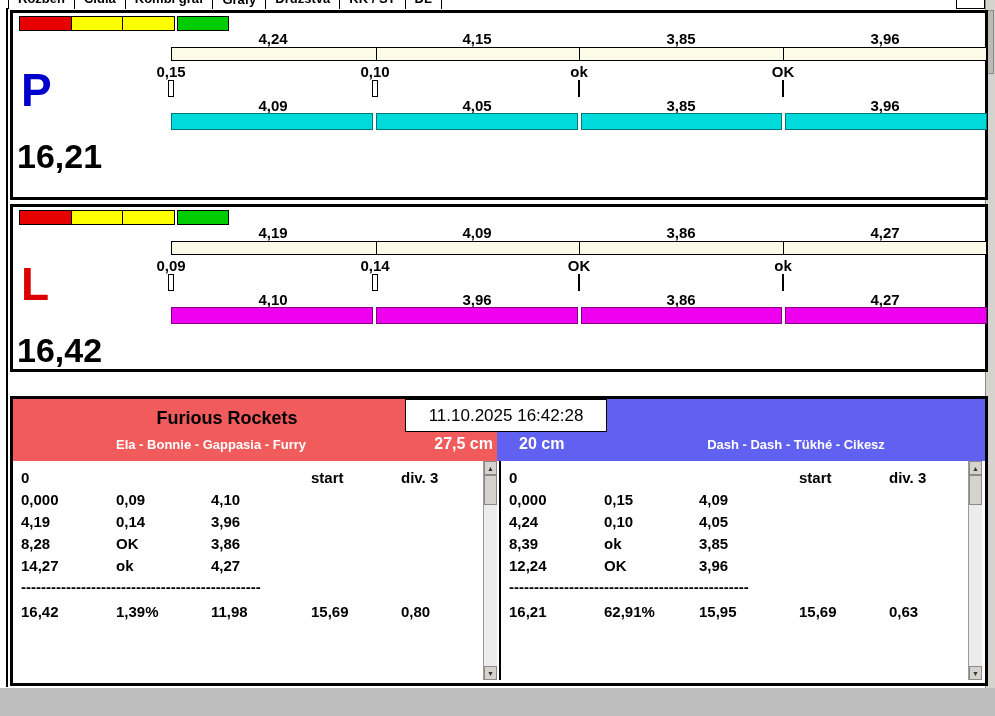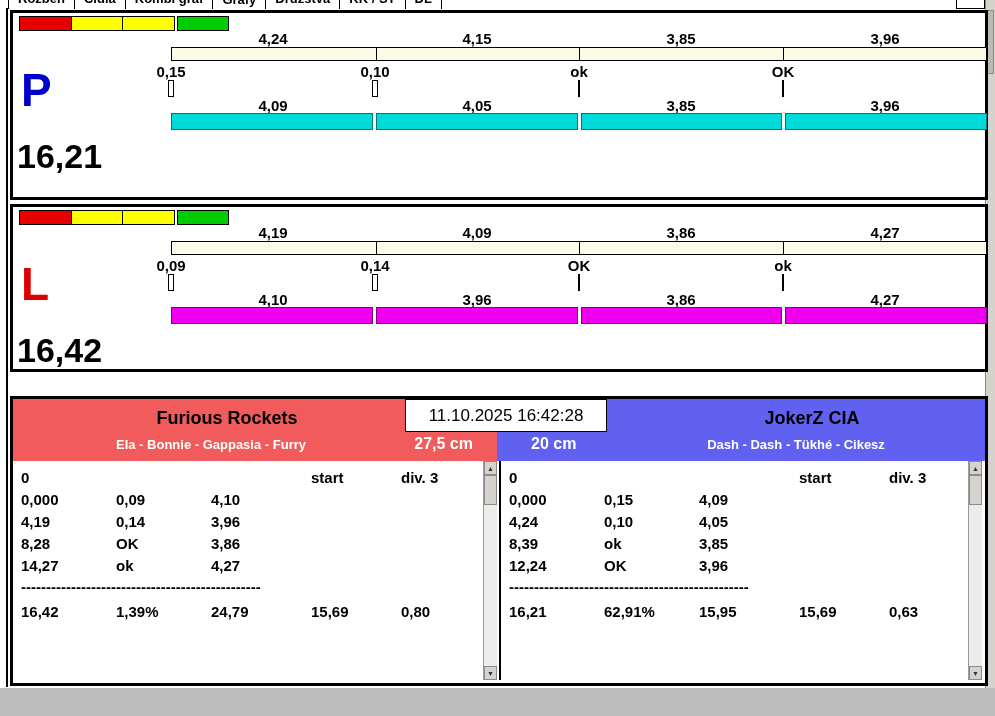--- a/index.html
+++ b/index.html
@@ -62,21 +62,21 @@
   .thead { position:relative; height:100%; }
   .thead.tl { width:484px; }
   .thead.tr { flex:1; }
   .tname { position:absolute; top:9px; font-size:18px; font-weight:bold; color:#000; text-align:center;padding-left:32px; }
   .tl .tname { left:0; right:88px; }
   .tr .tname { left:110px; right:0; }
   .tmembers { position:absolute; top:38px; font-size:13px; font-weight:bold; color:#fff; text-align:center; }
   .tl .tmembers { left:0; right:88px; }
   .tr .tmembers { left:110px; right:0; }
   .cat { position:absolute; top:36px; font-size:16px; font-weight:bold; color:#fff; }
-  .catl { right:24px; } .catr { left:34px; }
+  .catl { right:4px; } .catr { left:22px; }
   .timestamp { position:absolute; left:392px; top:0; width:202px; height:33px; background:#fff; border:1px solid #000;
                display:flex; align-items:center; justify-content:center; font-size:17px; z-index:5; }
 
   .ttable { position:absolute; top:62px; bottom:3px; background:#fff; font-weight:bold; font-size:15px; }
   .ttl { left:0; width:484px; }
   .ttr { left:486px; right:3px; border-left:2px solid #000; }
   .trows { position:absolute; left:8px; right:18px; top:5px; }
   .trow { display:grid; grid-template-columns:95px 95px 100px 90px 1fr; height:22px; align-items:center; }
   .trow span { white-space:pre; }
   .divrow { height:22px; line-height:22px; width:292px; overflow:hidden; white-space:nowrap; }
@@ -207,21 +207,20 @@
 </section>
 
 <section class="score">
   <div class="headers">
     <div class="thead tl" style="background: rgb(241, 91, 91);">
       <div class="tname">Furious Rockets</div>
       <div class="tmembers">Ela - Bonnie - Gappasia - Furry</div>
       <div class="cat catl">27,5 cm</div>
     </div>
     <div class="thead tr" style="background: rgb(97, 97, 241);">
-      <div class="tname">JokerZ CIA</div>
       <div class="tmembers">Dash - Dash - Tükhé - Cikesz</div>
       <div class="cat catr">20 cm</div>
     </div>
   </div>
   <div class="timestamp">11.10.2025 16:42:28</div>
 
   <div class="ttable ttl">
     <div class="trows">
       <div class="trow">
         <span>0</span>
@@ -255,21 +254,21 @@
         <span>14,27</span>
         <span>ok</span>
         <span>4,27</span>
         <span></span>
           <span></span>
       </div>
       <div class="divrow">------------------------------------------------</div>
       <div class="trow tot">
         <span>16,42</span>
         <span>1,39%</span>
-        <span>24,79</span>
+        <span>11,98</span>
         <span>15,69</span>
         <span>0,80</span>
       </div>
     </div>
     <div class="vsb">
       <div class="sbtn up">
           <span>▲</span>
         </div>
       <div class="sthumb"></div>
       <div class="sbtn down">

